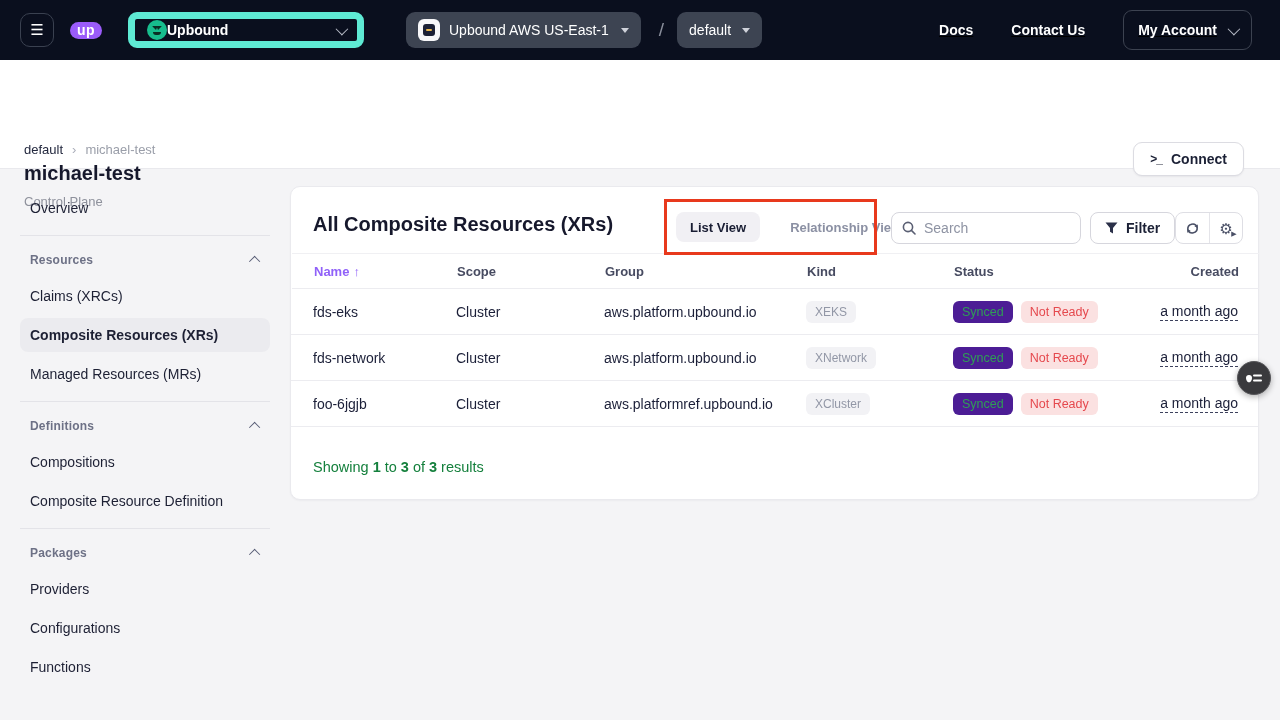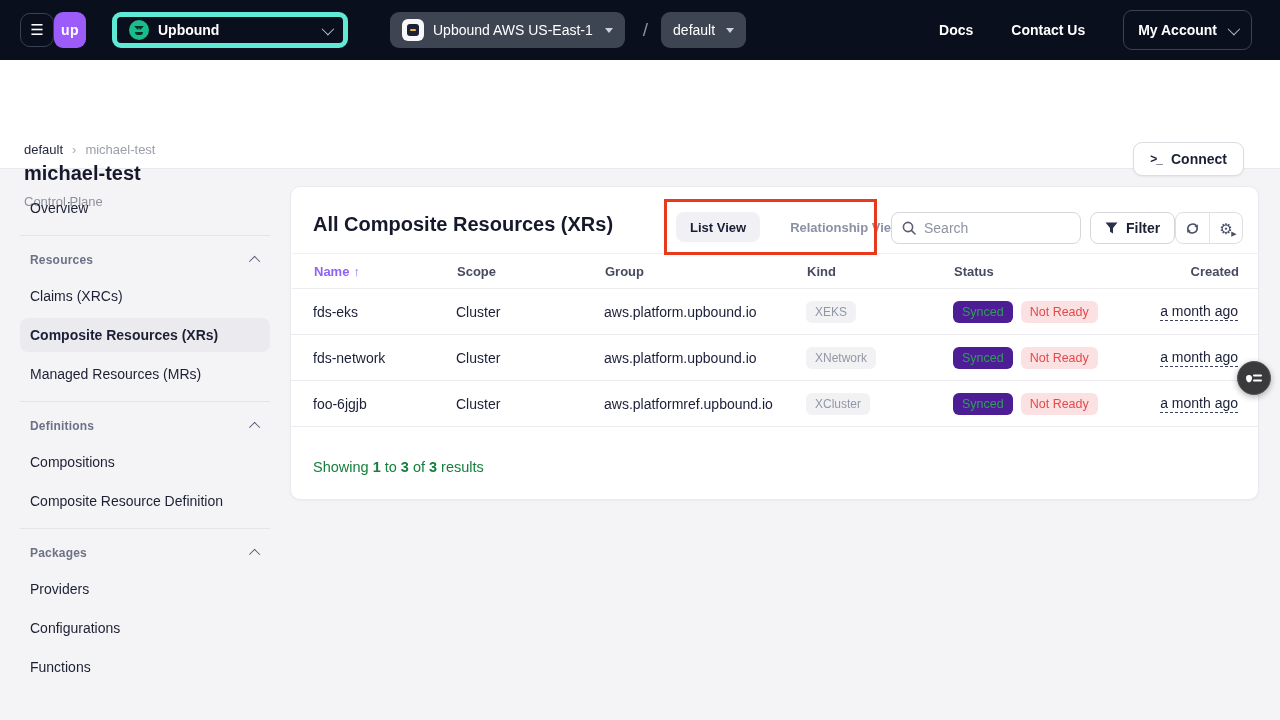--- a/index.html
+++ b/index.html
@@ -3,36 +3,36 @@
 <meta charset="utf-8">
 <style>
   * { margin:0; padding:0; box-sizing:border-box; }
   html,body { width:1280px; height:720px; }
   body { font-family:"Liberation Sans", sans-serif; background:#f4f4f6; position:relative; overflow:hidden; }
   .screen { position:absolute; inset:0; width:1280px; height:720px; }
 
   
   .navbar { position:absolute; left:0; top:0; width:1280px; height:60px; background:#0a0f1e; display:flex; align-items:center; padding:0 28px 0 20px; }
   .menu-btn { width:34px; height:34px; border:1.5px solid #3a4150; border-radius:10px; color:#fff; display:flex; align-items:center; justify-content:center; font-size:15px; cursor:pointer; background:transparent; }
-  .logo { width:32px; height:36px; margin-left:0; background:#9b5cfa; border-radius:9px; color:#fff; font-weight:bold; font-size:14px; display:flex; align-items:center; justify-content:center; letter-spacing:0.5px; }
-  .org-switch { margin-left:26px; width:236px; height:36px; border:5px solid #5eead4; border-radius:9px; display:flex; align-items:center; padding:0 12px; gap:9px; color:#fff; cursor:pointer; }
+  .logo { width:32px; height:17px; margin-left:16px; background:#9b5cfa; border-radius:9px; color:#fff; font-weight:bold; font-size:14px; display:flex; align-items:center; justify-content:center; letter-spacing:0.5px; }
+  .org-switch { margin-left:26px; width:236px; height:36px; border:7px solid #5eead4; border-radius:9px; display:flex; align-items:center; padding:0 12px; color:#fff; cursor:pointer; }
   .org-switch .label { font-weight:bold; font-size:14px; }
   .teal-icon { width:20px; height:20px; border-radius:50%; background:#17bd8d; position:relative; flex:0 0 auto; }
   .teal-icon::before { content:""; position:absolute; left:5px; top:6px; width:10px; height:4px; background:#0a2e24; border-radius:1px; clip-path:polygon(0 0,40% 100%,50% 40%,60% 100%,100% 0); }
   .teal-icon::after { content:""; position:absolute; left:6px; top:12px; width:8px; height:3px; background:#0a2e24; border-radius:0 0 4px 4px; }
   .chev-thin { width:9px; height:9px; border-right:1.6px solid #b9bdc8; border-bottom:1.6px solid #b9bdc8; transform:rotate(45deg) translateY(-2px); margin-left:auto; }
   .ctp-btn { margin-left:42px; height:36px; background:#3d4452; border-radius:9px; display:flex; align-items:center; padding:0 12px; gap:9px; color:#fff; cursor:pointer; }
   .ctp-btn .label, .grp-btn .label { font-weight:normal; font-size:14px; }
   .ctp-icon { width:22px; height:22px; background:#f7f7f9; border-radius:6px; position:relative; flex:0 0 auto; }
   .ctp-icon::before { content:""; position:absolute; left:5px; top:5px; width:12px; height:12px; background:#1b2035; border-radius:3px; }
   .ctp-icon::after { content:""; position:absolute; left:8px; top:10px; width:6px; height:2px; background:#e8b64c; border-radius:1px; }
   .caret { width:0; height:0; border-left:4.5px solid transparent; border-right:4.5px solid transparent; border-top:5.5px solid #cfd2da; margin-left:3px; }
   .path-sep { color:#8a8f9c; font-size:19px; margin:0 13px 0 18px; font-weight:300; }
   .grp-btn { height:36px; background:#3d4452; border-radius:9px; display:flex; align-items:center; padding:0 12px; gap:8px; color:#fff; cursor:pointer; }
-  .nav-right { margin-left:auto; display:flex; align-items:center; gap:38px; }
+  .nav-right { margin-left:auto; display:flex; align-items:center; gap:38px;text-decoration:underline; }
   .nav-link { color:#fff; font-weight:bold; font-size:14px; cursor:pointer; }
   .account-btn { height:40px; border:1px solid #3c4250; border-radius:9px; color:#fff; font-weight:bold; font-size:14px; display:flex; align-items:center; padding:0 14px; gap:9px; cursor:pointer; }
   .account-btn .chev-thin { margin-left:2px; }
 
   
   .page-header { position:absolute; left:0; top:60px; width:1280px; height:109px; background:#ffffff; border-bottom:1px solid #e9e9ed; }
   .breadcrumb { position:absolute; left:24px; top:82px; display:flex; align-items:center; gap:9px; font-size:13px; }
   .crumb-root { color:#23283e; cursor:pointer; }
   .crumb-sep { color:#a9adb9; font-size:13px; }
   .crumb-cur { color:#9a9ea9; }

